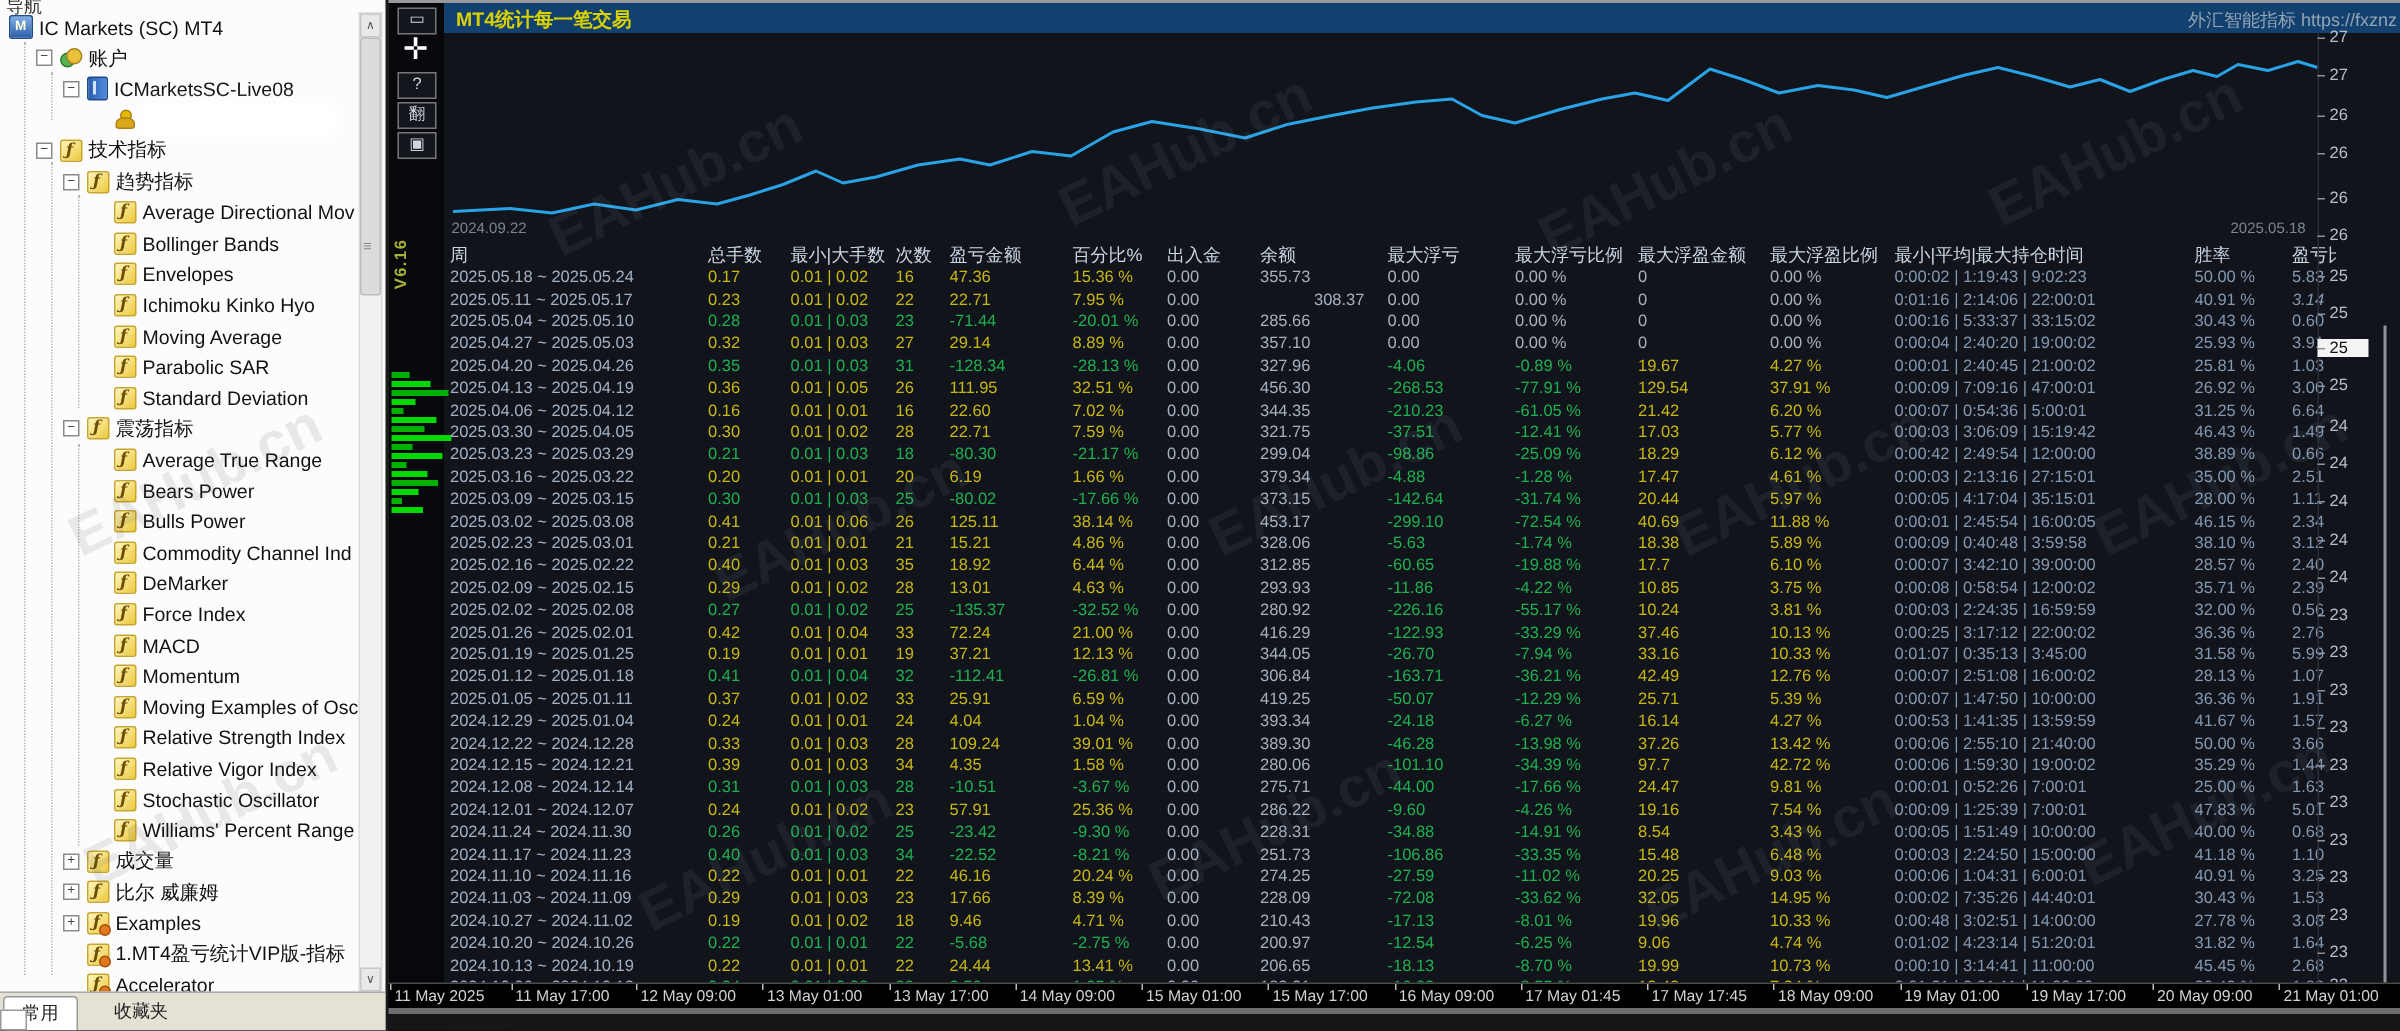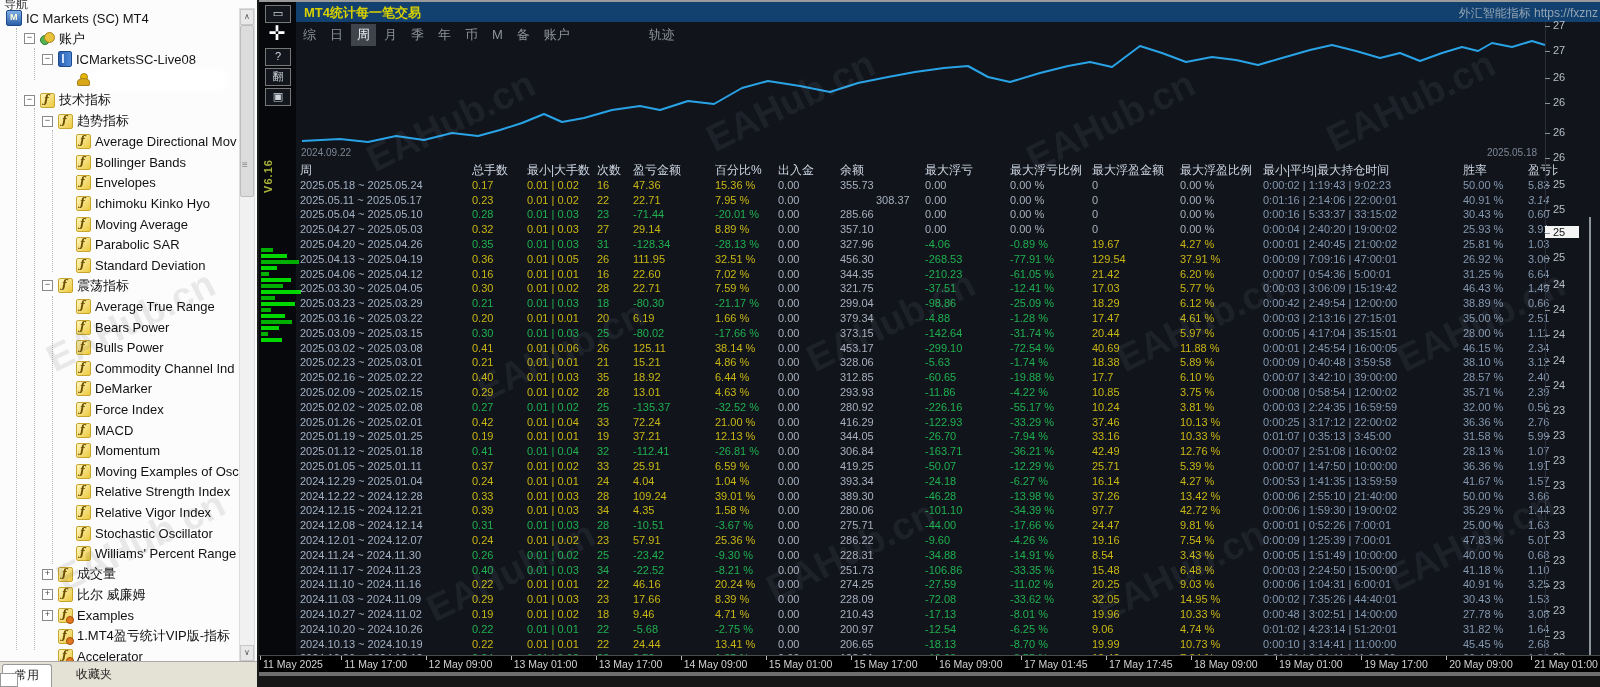--- a/index.html
+++ b/index.html
@@ -82,21 +82,21 @@
   
   #paxis{position:absolute;left:1286px;top:0;width:55px;height:687px;}
   .plab{position:absolute;left:0;font-size:11px;color:#b8bfc9;white-space:nowrap;}
   .plab::before{content:"";display:inline-block;width:5px;height:1px;background:#8a929e;
         vertical-align:middle;margin-right:3px;}
   .plab.hl{background:#f4f4f4;color:#111;padding:0 14px 0 0;}
   #axis-border{position:absolute;left:1286px;top:20px;bottom:34px;width:1px;background:#2a2e38;}
   #scrollline{position:absolute;left:1330px;top:215px;width:2px;height:448px;background:#8f959d;}
   
   #timeline{position:absolute;left:0;bottom:17px;width:1341px;height:17px;background:#000;
-        border-top:1px solid #4a4a4a;display:flex;justify-content:space-between;padding:2px 2px 0 4px;
+        border-top:1px solid #4a4a4a;display:flex;justify-content:space-between;padding:2px 14px 0 4px;
         box-sizing:border-box;}
   .tl{font-size:10.5px;color:#d2d2d2;position:relative;white-space:nowrap;}
   .tl::before{content:"";position:absolute;left:-3px;top:-2px;width:1px;height:4px;background:#bbb;}
   #bottomframe{position:absolute;left:0;bottom:13px;width:1341px;height:4px;background:#6e6e6e;}
   #belowbar{position:absolute;left:0;bottom:0;width:1341px;height:13px;background:#161616;}
   
   .wm{position:absolute;font-size:38px;font-weight:bold;transform:rotate(-26deg);pointer-events:none;}
   .wm.dark{color:rgba(200,215,230,0.07);}
   .wm.light{color:rgba(60,60,60,0.10);}
 </style>
@@ -309,21 +309,20 @@
       <div class="hbar" style="width: 31px; background: rgb(0, 176, 0);"></div>
       <div class="hbar" style="width: 18px; background: rgb(0, 216, 0);"></div>
       <div class="hbar" style="width: 7px; background: rgb(0, 176, 0);"></div>
       <div class="hbar" style="width: 21px; background: rgb(0, 216, 0);"></div>
     </div>
 
   <div id="titlebar">
     <div id="title">MT4统计每一笔交易</div>
     <div id="sitetext">外汇智能指标 https://fxznz</div>
   </div>
-  <div id="menubar"><span class="mi">综</span><span class="mi">日</span><span class="mi active">周</span><span class="mi">月</span><span class="mi">季</span><span class="mi">年</span><span class="mi">币</span><span class="mi">M</span><span class="mi">备</span><span class="mi">账户</span><span class="mi">轨迹</span></div>
 
   <svg id="curve-svg" viewBox="259 0 1341 687">
     <polyline id="equity" fill="none" stroke="#29a3e6" stroke-width="2" stroke-linejoin="round" points="302,139 340,137 368,140 396,134 424,138 452,131 478,134 500,128 522,121 544,112 562,120 584,116 612,108 640,104 660,108 688,99 714,102 742,86 768,79 800,84 830,90 858,81 888,75 915,70 944,66 968,64 988,75 1010,80 1040,71 1068,64 1090,60 1112,65 1140,44 1162,51 1186,60 1212,55 1236,58 1258,63 1282,56 1310,48 1332,43 1356,49 1380,56 1400,51 1420,59 1442,51 1462,45 1478,49 1492,41 1512,45 1532,39 1545,43"></polyline>
   </svg>
   <div class="datelabel" style="left:42px;top:145px;">2024.09.22</div>
   <div class="datelabel" style="left:1228px;top:145px;">2025.05.18</div>
 
   <div id="stats">
     <div class="srow shead" id="thead">
         <span>周</span>

